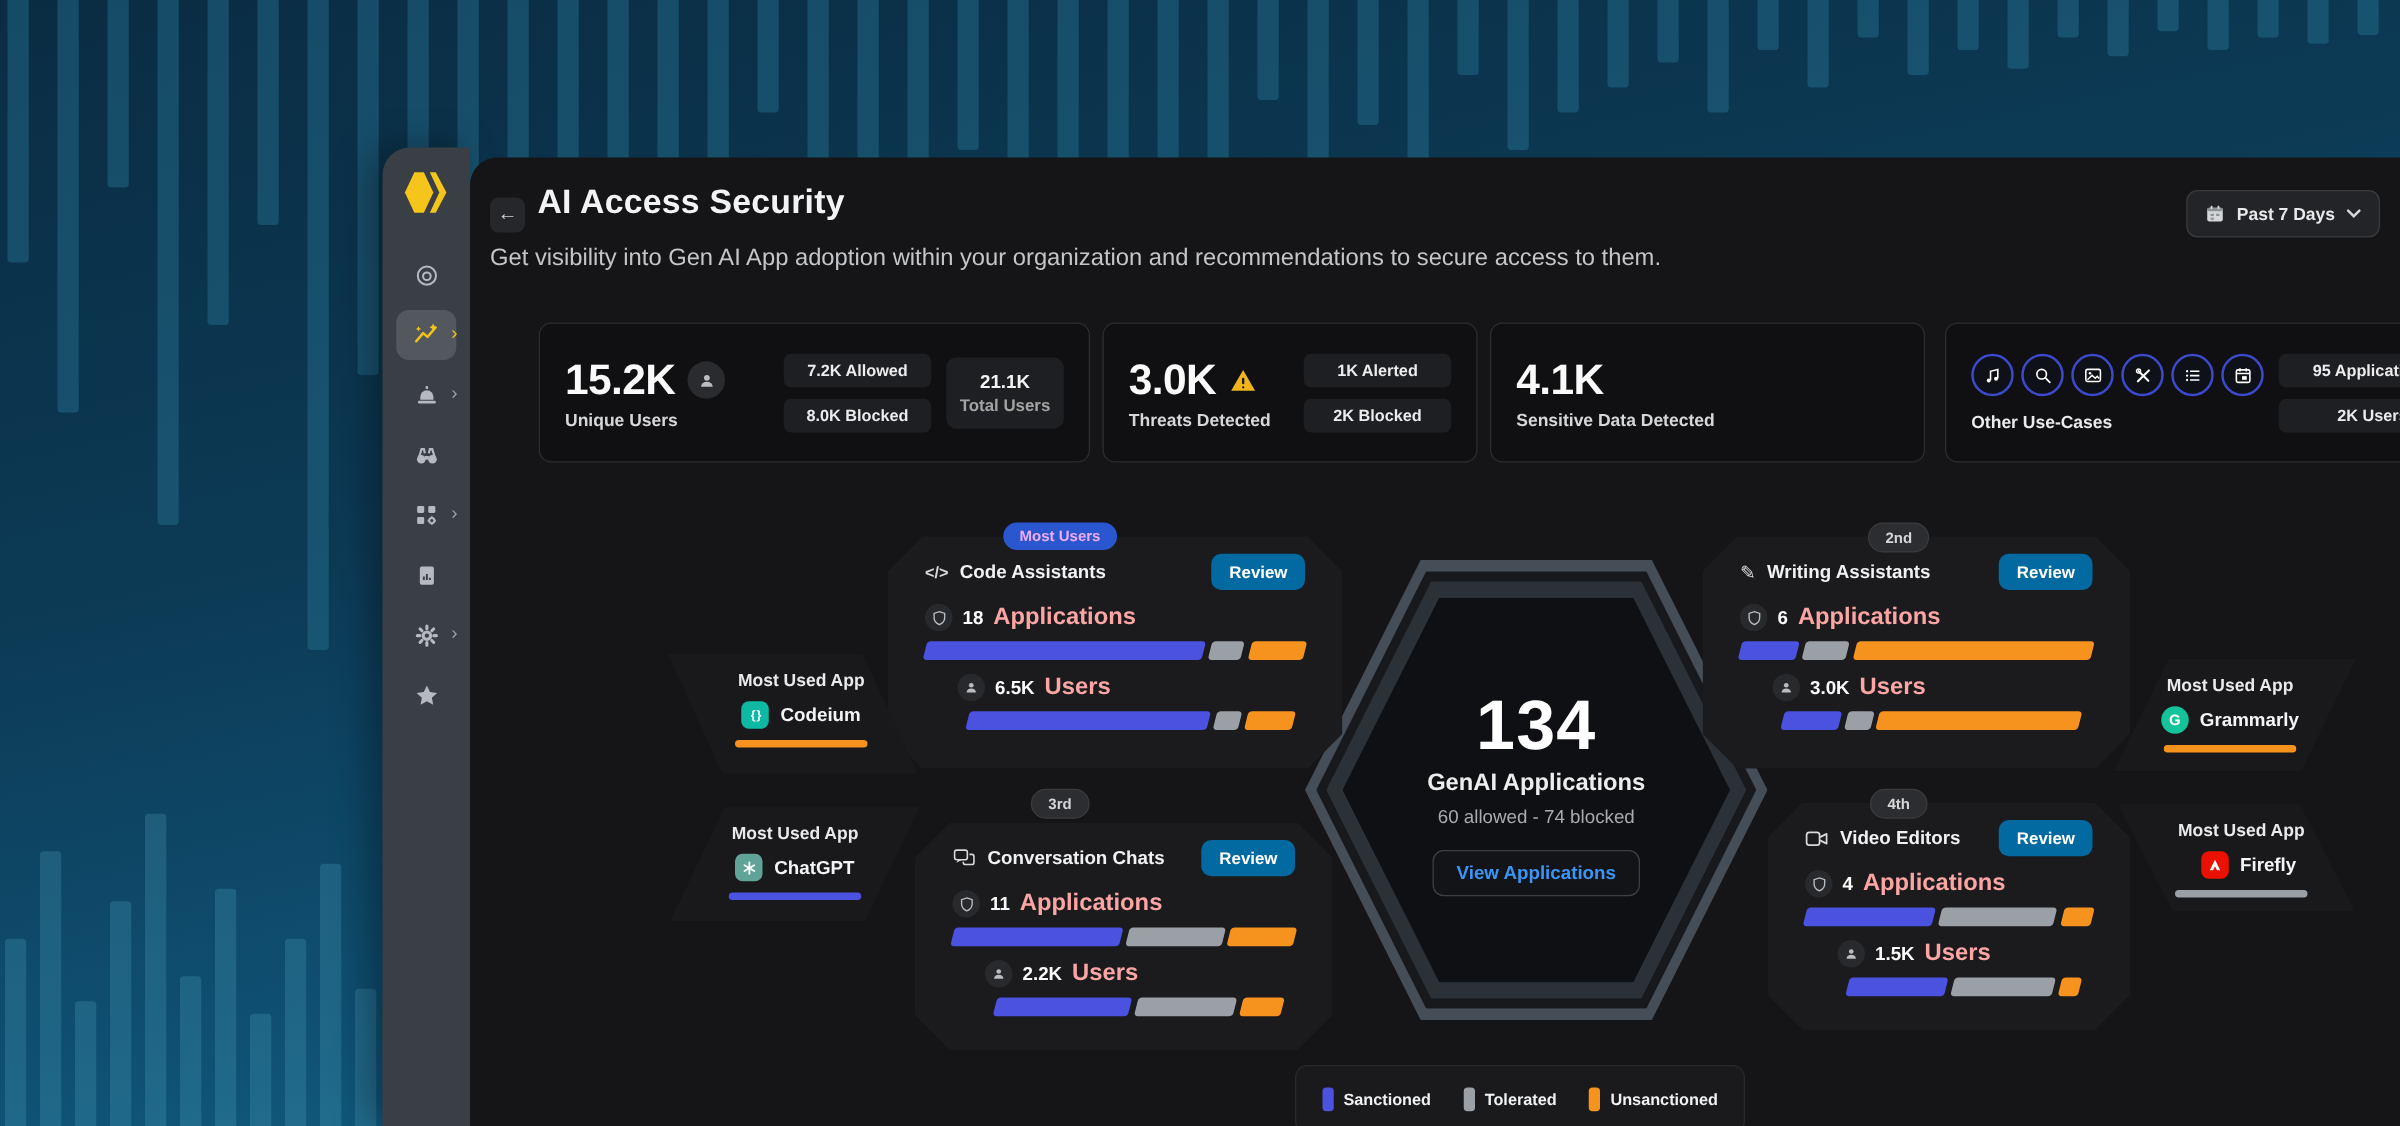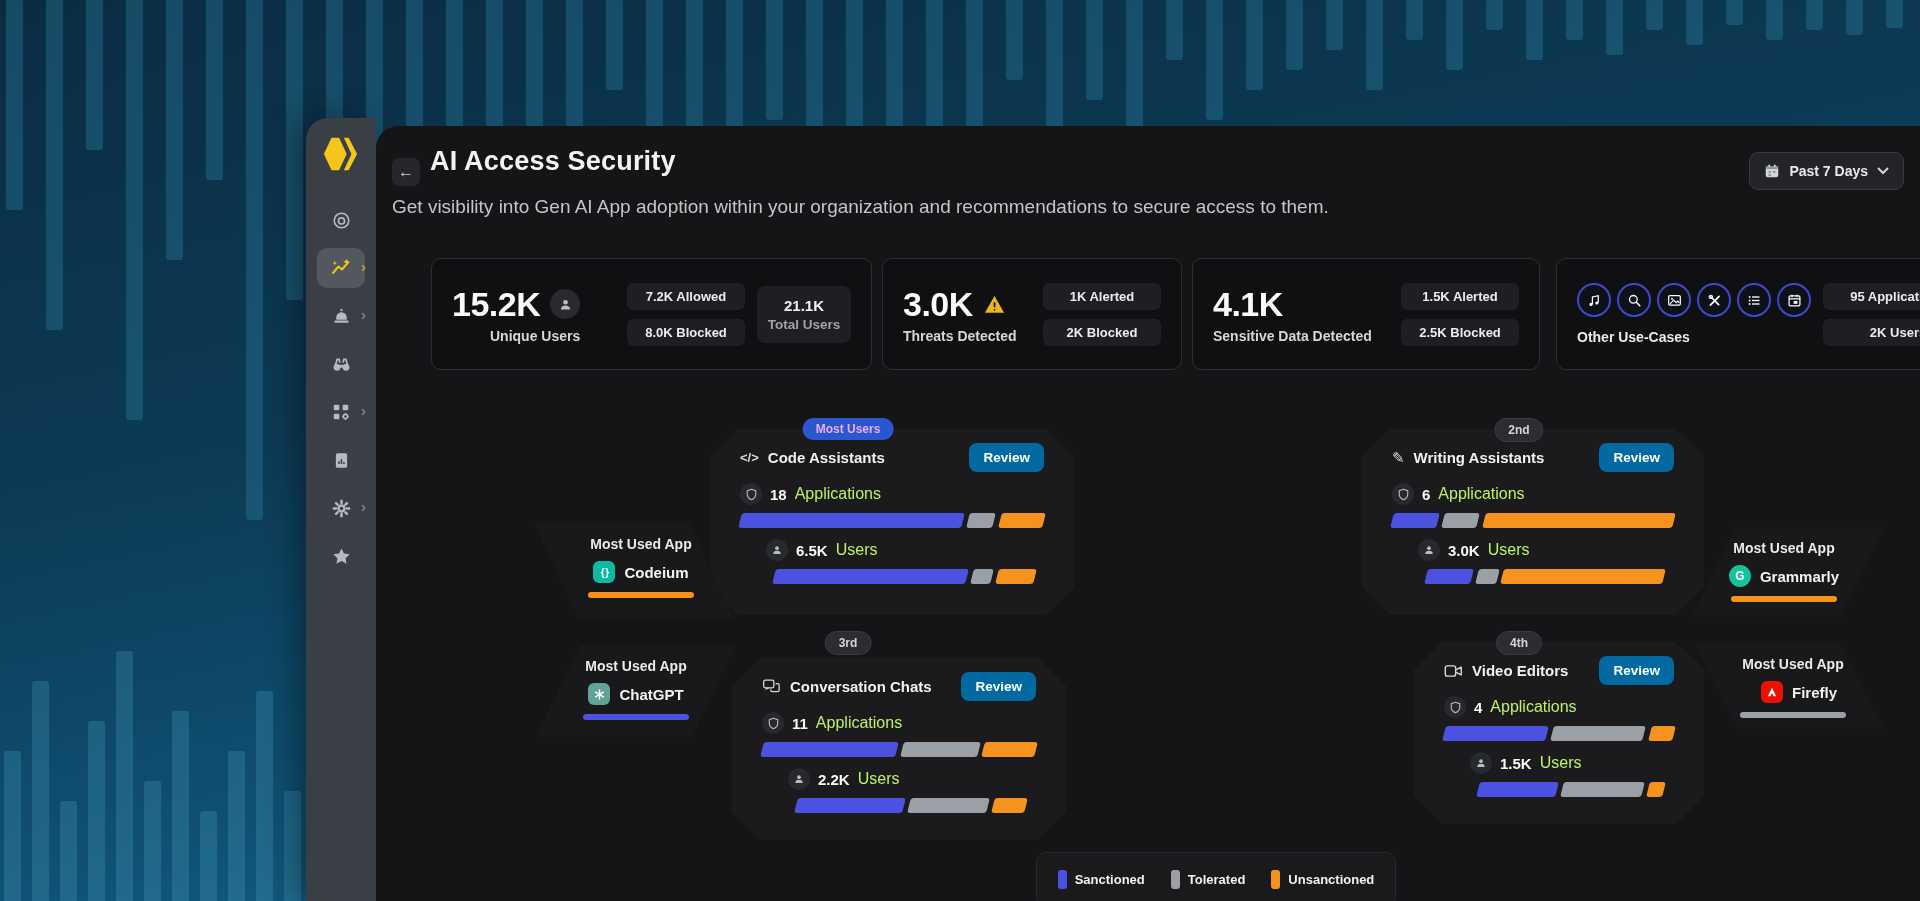--- a/index.html
+++ b/index.html
@@ -37,21 +37,21 @@
 
   
   .stat-card { position:absolute; top:132px; height:112px; background:#101012; border:1px solid #2d2e31;
     border-radius:10px; display:flex; align-items:center; padding:0 20px; gap:12px; }
   .sc1 { left:55px;  width:441px; }
   .sc2 { left:506px; width:300px; }
   .sc3 { left:816px; width:348px; }
   .sc4 { left:1180px; width:382px; }
   .stat-main .v-row { display:flex; align-items:center; gap:10px; }
   .stat-value { font-size:34px; font-weight:700; color:#fafafa; letter-spacing:-.5px; }
-  .stat-label { font-size:14px; font-weight:700; color:#d6d7d9; margin-top:4px;text-align:right; }
+  .stat-label { font-size:14px; font-weight:700; color:#d6d7d9; margin-top:4px; }
   .chip-circle { width:30px; height:30px; border-radius:50%; background:#2a2b2e; display:flex; align-items:center; justify-content:center; }
   .pill-col { margin-left:auto; display:flex; flex-direction:column; gap:9px; }
   .pill { background:#1e1f22; border-radius:6px; padding:6px 10px; min-width:118px; text-align:center;
     font-size:13px; font-weight:700; color:#ececee; white-space:nowrap; }
   .total-box { width:94px; background:#1e1f22; border-radius:8px; padding:11px 6px; text-align:center; }
   .total-box .tv { font-size:15px; font-weight:700; color:#f2f2f3; }
   .total-box .tl { font-size:13.5px; font-weight:700; color:#a3a3a3; margin-top:3px; }
   .uc-icons { display:flex; gap:6px; }
   .uc-circle { width:34px; height:34px; border-radius:50%; border:2px solid #3c49cb; background:rgba(16,18,28,.7);
     display:flex; align-items:center; justify-content:center; color:#fff; font-size:14px; }
@@ -85,21 +85,21 @@
   .b-code { left:472px; top:292px; } .b-writing { left:1143px; top:292px; }
   .b-conv { left:472px; top:505px; } .b-video { left:1143px; top:505px; }
   .cat-head { display:flex; align-items:center; gap:9px; }
   .cat-name { font-size:15px; font-weight:700; color:#f0f1f2; white-space:nowrap; }
   .review-btn { margin-left:auto; background:#0369a1; color:#fff; font-size:13.5px; font-weight:700;
     border:none; border-radius:8px; padding:7px 14px; cursor:pointer; }
   .metric-row { display:flex; align-items:center; gap:8px; margin-top:11px; }
   .metric-row.indent { margin-left:26px; }
   .m-chip { width:22px; height:22px; border-radius:50%; background:#27292c; display:flex; align-items:center; justify-content:center; flex:0 0 auto; }
   .m-count { font-size:15px; font-weight:800; color:#fafafa; }
-  .m-label { font-size:16px; font-weight:400; color:#bef264; }
+  .m-label { font-size:19px; font-weight:700; color:#fca5a5; }
   .bar { display:flex; gap:5px; height:15px; margin-top:8px; }
   .bar.indent { margin-left:34px; width:calc(100% - 44px); }
   .bar .seg { border-radius:3px; transform:skewX(-14deg); }
 
   
   .mu-card { position:absolute; background:#19191b; display:flex; flex-direction:column; align-items:center; padding-top:13px; }
   .clipA { clip-path:polygon(0 0,calc(100% - 44px) 0,100% 100%,44px 100%); }  
   .clipB { clip-path:polygon(44px 0,100% 0,calc(100% - 44px) 100%,0 100%); }  
   .mu-codeium   { left:158px;  top:397px; width:200px; height:96px; }
   .mu-chatgpt   { left:160px;  top:519px; width:200px; height:92px; }
@@ -366,24 +366,20 @@
       </div>
     </section>
 
     <section class="stat-card sc3">
       <div class="stat-main">
         <div class="v-row">
           <span class="stat-value">4.1K</span>
         </div>
         <div class="stat-label">Sensitive Data Detected</div>
       </div>
-      <div class="pill-col">
-        <div class="pill">1.5K Alerted</div>
-        <div class="pill">2.5K Blocked</div>
-      </div>
     </section>
 
     <section class="stat-card sc4">
       <div class="stat-main">
         <div class="uc-icons">
           <span class="uc-circle">
             <svg viewBox="0 0 18 18" width="15" height="15">
                 <path d="M6.5 13.5 V4.8 L13.5 3.2 v8.6" stroke="#fff" stroke-width="1.5" fill="none"></path>
                 <circle cx="4.8" cy="13.7" r="1.9" fill="#fff"></circle>
                 <circle cx="11.8" cy="12" r="1.9" fill="#fff"></circle>
@@ -433,20 +429,32 @@
           </span>
         </div>
         <div class="uc-label">Other Use-Cases</div>
       </div>
       <div class="pill-col">
         <div class="pill" style="min-width:150px">95 Applications</div>
         <div class="pill" style="min-width:150px">2K Users</div>
       </div>
     </section>
 
+    <div class="hex-wrap">
+      <div class="hex h1"></div>
+      <div class="hex h2"></div>
+      <div class="hex h3"></div>
+      <div class="hex h4"></div>
+      <div class="hex-content">
+        <div class="hex-value">134</div>
+        <div class="hex-label">GenAI Applications</div>
+        <div class="hex-sub">60 allowed - 74 blocked</div>
+        <button class="hex-cta">View Applications</button>
+      </div>
+    </div>
 
     <span class="badge blue b-code" style="transform:translateX(-50%)">Most Users</span>
     <section class="cat-card cat-code">
       <div class="cat-head">
         <span style="color:#d9dadc;font-size:13px;font-weight:700;">&lt;/&gt;</span>
         <span class="cat-name">Code Assistants</span>
         <button class="review-btn">Review</button>
       </div>
       <div class="metric-row">
         <span class="m-chip">

